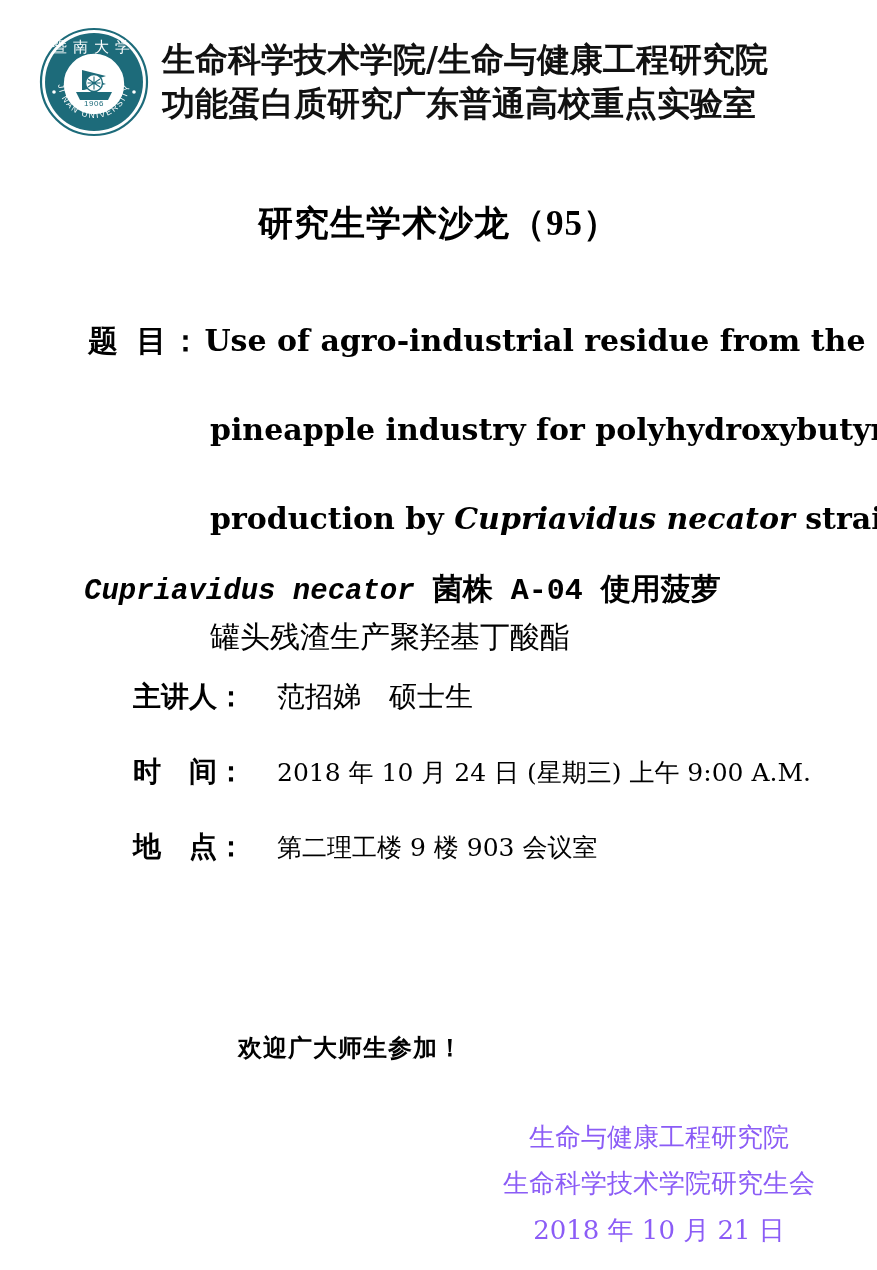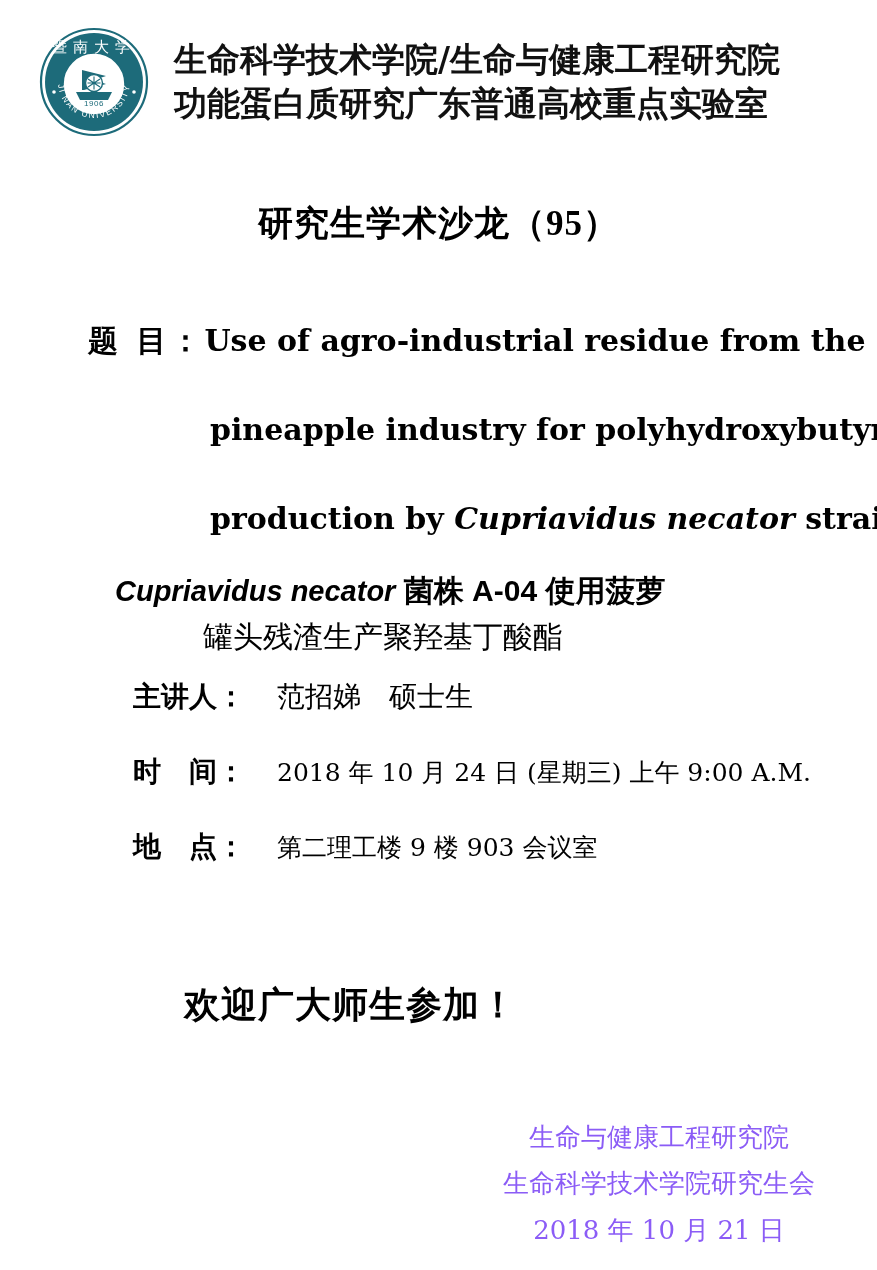--- a/index.html
+++ b/index.html
@@ -29,21 +29,21 @@
   }
   .logo-wrap {
     width: 112px;
     height: 112px;
     margin-left: 38px;
     flex: 0 0 auto;
   }
   .logo-wrap svg { display: block; }
 
   .letterhead-text {
-    margin-left: 24px;
+    margin-left: 12px;
     flex: 1 1 auto;
   }
   .lh-line {
     font-family: "DejaVu Sans", "Liberation Sans", sans-serif;
     font-weight: bold;
     font-size: 33.5px;
     line-height: 1.30;
     letter-spacing: 0px;
     color: #111111;
     white-space: nowrap;
@@ -92,35 +92,36 @@
   }
 
   
   .cn-title {
     position: absolute;
     top: 568px;
     left: 0;
     width: 877px;
   }
   .cn-title-1 {
-    padding-left: 115px;
-    font-family: Liberation Sans, sans-serif;
+    padding-left: 84px;
+    font-family: Liberation Mono, monospace;
     font-size: 30px;
     font-weight: bold;
     line-height: 1.55;
     white-space: nowrap;
   }
   .cn-title-1 .sci-name { font-size: 29px; }
   .cn-title-2 {
     padding-left: 203px;
     font-family: "DejaVu Serif", "Liberation Serif", serif;
     font-size: 30px;
     font-weight: normal;
     line-height: 1.45;
     white-space: nowrap;
+    margin-left: 7px;
   }
 
   
   .info-block {
     position: absolute;
     top: 678px;
     left: 0;
     width: 715px;
   }
   .info-row {
@@ -148,27 +149,27 @@
     font-family: "DejaVu Serif", "Liberation Serif", serif;
     font-weight: normal;
     font-size: 25px;
     white-space: nowrap;
     padding-left: 12px;
   }
 
   
   .welcome {
     position: absolute;
-    top: 981px;
+    top: 1032px;
     left: 0;
     width: 701px;
     text-align: center;
     font-family: "DejaVu Sans", "Liberation Sans", sans-serif;
     font-weight: bold;
-    font-size: 36px;
+    font-size: 24px;
     letter-spacing: 1px;
   }
 
   
   .signature {
     position: absolute;
     top: 1114px;
     right: 62px;
     text-align: center;
     font-family: "DejaVu Serif", "Liberation Serif", serif;

